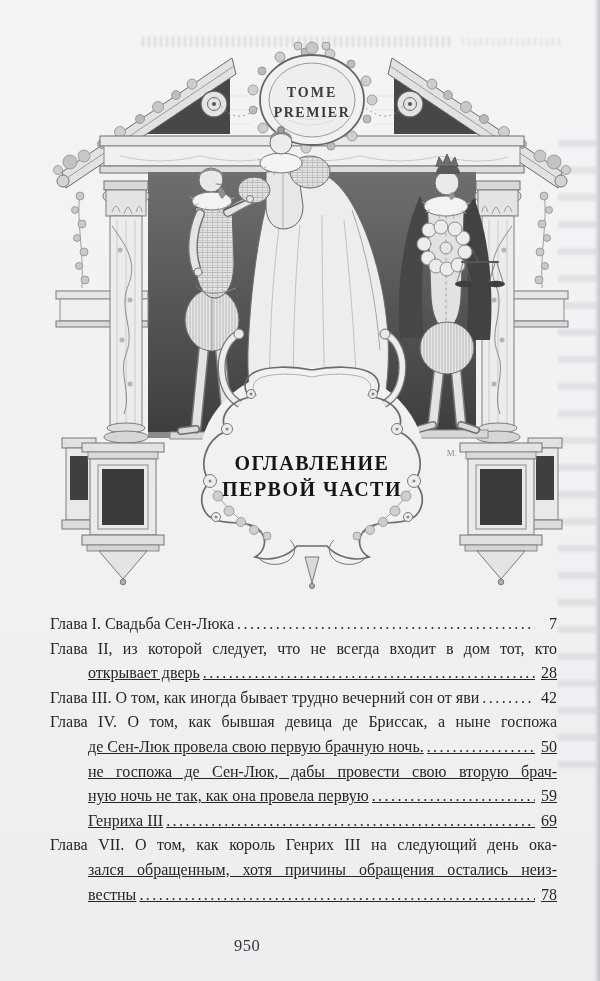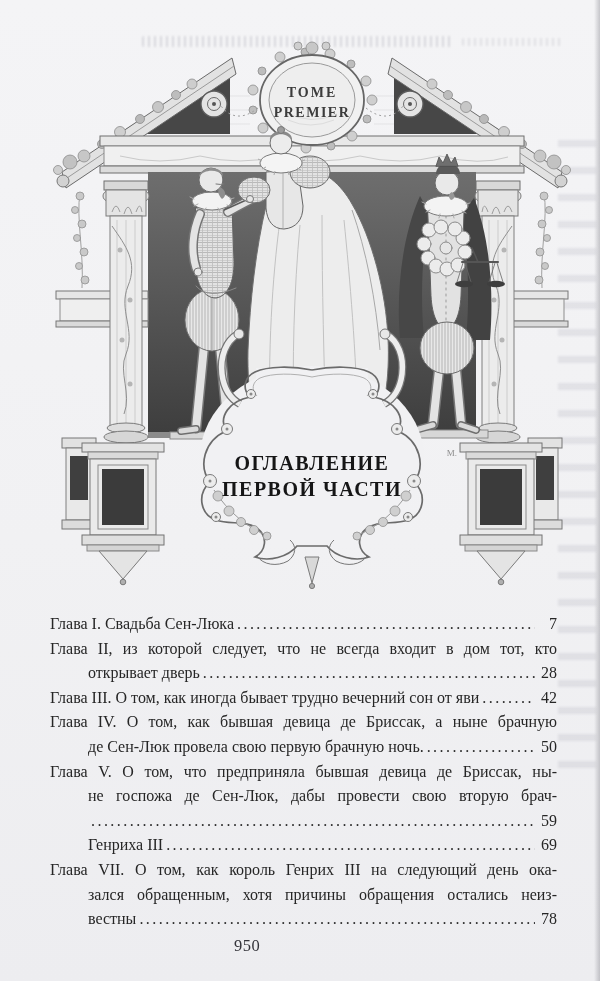--- a/index.html
+++ b/index.html
@@ -17,21 +17,21 @@
     background:repeating-linear-gradient(90deg,rgba(110,110,128,.35) 0 2px,rgba(110,110,128,0) 2px 6px);
     filter:blur(1.2px);opacity:.45;}
   .ghost-right{position:absolute;right:4px;top:140px;width:38px;height:640px;
     background:repeating-linear-gradient(180deg,rgba(115,115,135,.16) 0 7px,rgba(115,115,135,0) 7px 27px);
     filter:blur(1.3px);opacity:.8;}
   .engraving{position:absolute;left:0;top:0;width:600px;height:981px;display:block;}
 
   .toc{position:absolute;left:50px;top:612px;width:507px;
     font-size:16px;line-height:24.6px;color:#262626;}
   .toc-line.full{text-align:justify;text-align-last:justify;}
-  .toc-line.indent{padding-left:38px;}
+  .toc-line.indent{padding-left:38px;text-decoration:underline;}
   .toc-line.last{display:flex;align-items:flex-end;}
   .toc-line.last .t{white-space:nowrap;}
   .dots{flex:1 1 0;overflow:hidden;white-space:nowrap;letter-spacing:2.45px;
     margin-left:3px;min-width:10px;color:#2e2e2e;}
   .pg{text-align:right;min-width:20px;padding-left:2px;}
 
   .folio{position:absolute;left:0;top:936px;width:494px;text-align:center;
     font-size:16.5px;letter-spacing:.5px;color:#34343a;}
 </style>
 </head>
@@ -325,31 +325,31 @@
         </div>
       </div>
       <div class="toc-entry">
         <div class="toc-line last">
           <span class="t">Глава III. О том, как иногда бывает трудно вечерний сон от яви</span>
           <span class="dots">..............................................................................................................</span>
           <span class="pg">42</span>
         </div>
       </div>
       <div class="toc-entry">
-        <div class="toc-line full">Глава IV. О том, как бывшая девица де Бриссак, а ныне брачную</div>
+        <div class="toc-line full">Глава IV. О том, как бывшая девица де Бриссак, а ныне госпожа</div>
         <div class="toc-line indent last">
           <span class="t">де Сен-Люк провела свою первую брачную ночь.</span>
           <span class="dots">..............................................................................................................</span>
           <span class="pg">50</span>
         </div>
       </div>
       <div class="toc-entry">
-        <div class="toc-line full">Глава V. О том, что предприняла бывшая девица де Бриссак, ны-</div>
         <div class="toc-line indent full">не госпожа де Сен-Люк, дабы провести свою вторую брач-</div>
         <div class="toc-line indent last">
+          <span class="t">ную ночь не так, как она провела первую</span>
           <span class="dots">..............................................................................................................</span>
           <span class="pg">59</span>
         </div>
       </div>
       <div class="toc-entry">
         <div class="toc-line indent last">
           <span class="t">Генриха III</span>
           <span class="dots">..............................................................................................................</span>
           <span class="pg">69</span>
         </div>

